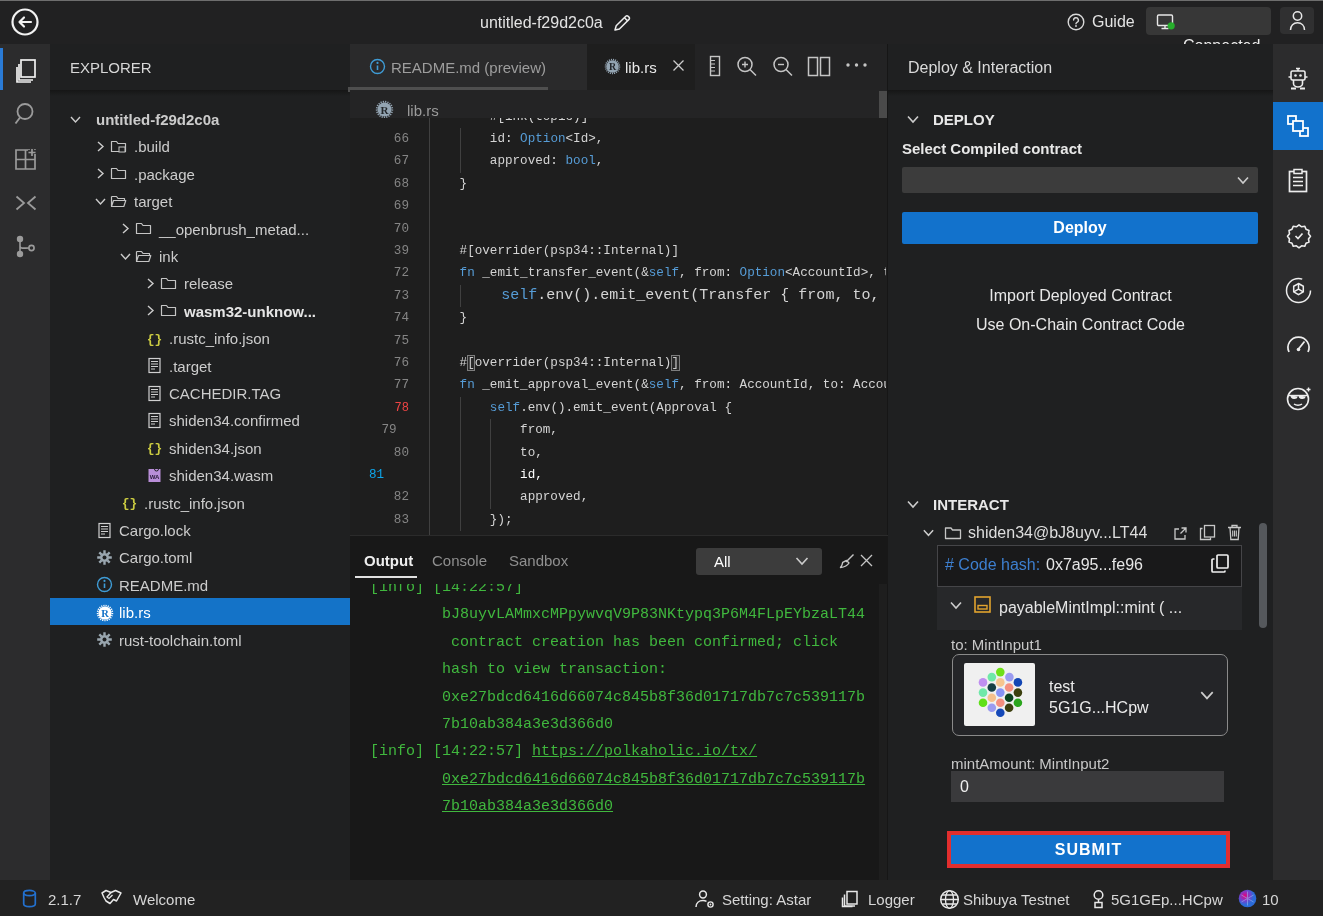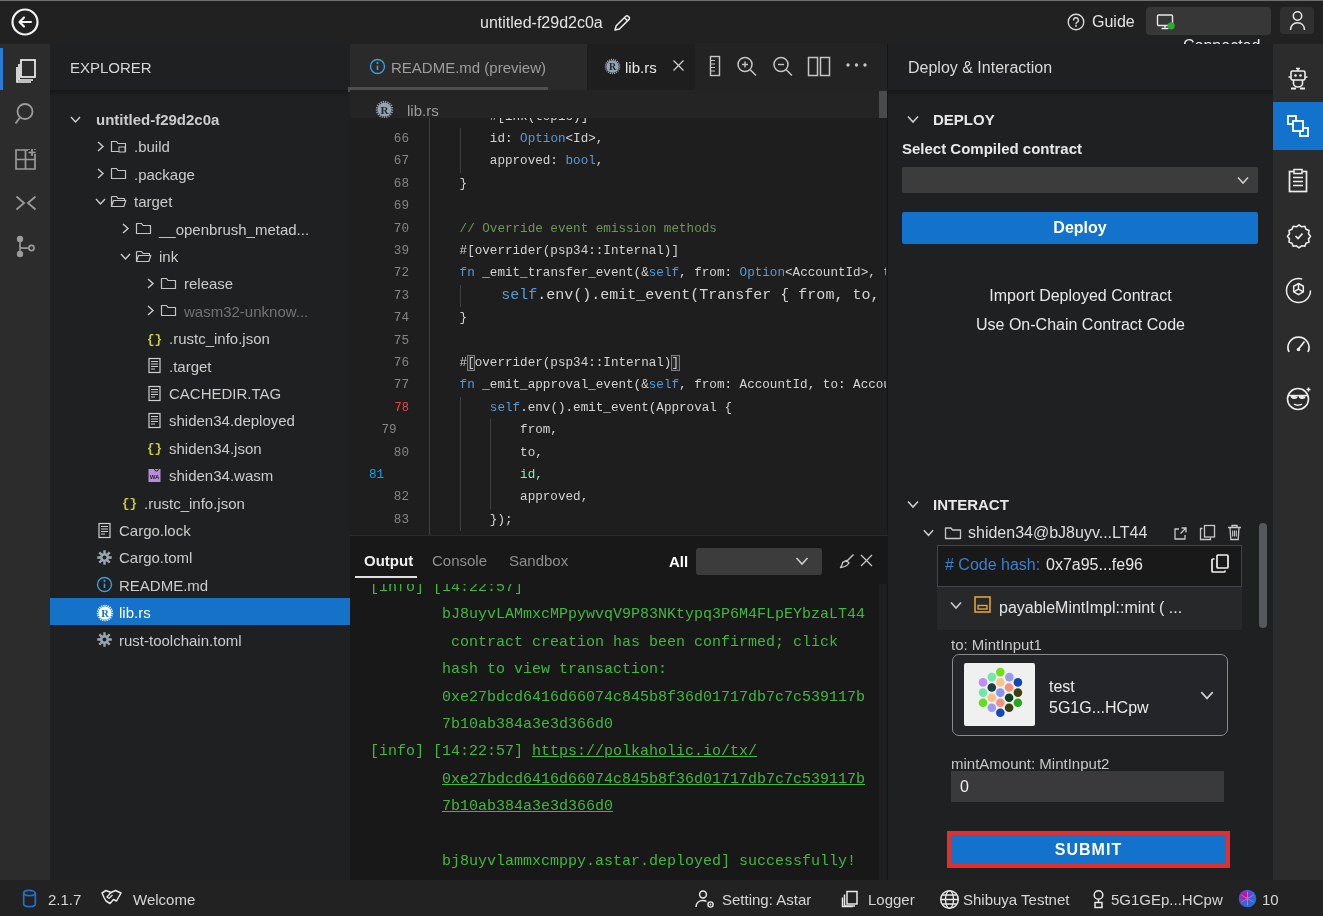--- a/index.html
+++ b/index.html
@@ -154,21 +154,21 @@
       </div>
   <div class="abs" style="left:184px;top:275.4px;font-size:15px;font-weight:normal;color:#cccccc;white-space:nowrap;">release</div>
   <svg class="abs" style="left:144px;top:304.29999999999995px" width="13" height="13" viewBox="0 0 13 13">
         <path d="M4 2 L9 6.5 L4 11" fill="none" stroke="#cccccc" stroke-width="1.4"></path>
       </svg>
   <div class="abs" style="left:160px;top:302.3px;width:17px;height:17px;">
         <svg width="17" height="17" viewBox="0 0 17 17">
           <path d="M1.5 3.5 h5 l1.5 2 h7.5 v8 h-14 Z" fill="none" stroke="#c5c5c5" stroke-width="1.2" stroke-linejoin="round"></path>
         </svg>
       </div>
-  <div class="abs" style="left:184px;top:302.8px;font-size:15px;font-weight:normal;color:#737373;white-space:nowrap;">wasm32-unknow...</div>
+  <div class="abs" style="left:184px;top:302.8px;font-size:15px;font-weight:bold;color:#e5e5e5;white-space:nowrap;">wasm32-unknow...</div>
   <div class="abs" style="left:146px;top:329.7px;width:17px;height:17px;">
         <svg width="17" height="17" viewBox="0 0 17 17">
           <text x="8.5" y="13" font-family="Liberation Mono,monospace" font-size="13" font-weight="bold" fill="#cbcb41" text-anchor="middle">{}</text>
         </svg>
       </div>
   <div class="abs" style="left:169px;top:330.2px;font-size:15px;font-weight:normal;color:#cccccc;white-space:nowrap;">.rustc_info.json</div>
   <div class="abs" style="left:146px;top:357.1px;width:17px;height:17px;">
         <svg width="17" height="17" viewBox="0 0 17 17">
           <rect x="3" y="1.5" width="11" height="14" fill="none" stroke="#d0d0d0" stroke-width="1.2"></rect>
           <path d="M5 4.5 h7 M5 7 h7 M5 9.5 h7 M5 12 h4" stroke="#d0d0d0" stroke-width="1"></path>
@@ -181,21 +181,21 @@
           <path d="M5 4.5 h7 M5 7 h7 M5 9.5 h7 M5 12 h4" stroke="#d0d0d0" stroke-width="1"></path>
         </svg>
       </div>
   <div class="abs" style="left:169px;top:385.0px;font-size:15px;font-weight:normal;color:#cccccc;white-space:nowrap;">CACHEDIR.TAG</div>
   <div class="abs" style="left:146px;top:411.9px;width:17px;height:17px;">
         <svg width="17" height="17" viewBox="0 0 17 17">
           <rect x="3" y="1.5" width="11" height="14" fill="none" stroke="#d0d0d0" stroke-width="1.2"></rect>
           <path d="M5 4.5 h7 M5 7 h7 M5 9.5 h7 M5 12 h4" stroke="#d0d0d0" stroke-width="1"></path>
         </svg>
       </div>
-  <div class="abs" style="left:169px;top:412.4px;font-size:15px;font-weight:normal;color:#cccccc;white-space:nowrap;">shiden34.deployed</div>
+  <div class="abs" style="left:169px;top:412.4px;font-size:15px;font-weight:normal;color:#cccccc;white-space:nowrap;">shiden34.confirmed</div>
   <div class="abs" style="left:146px;top:439.3px;width:17px;height:17px;">
         <svg width="17" height="17" viewBox="0 0 17 17">
           <text x="8.5" y="13" font-family="Liberation Mono,monospace" font-size="13" font-weight="bold" fill="#cbcb41" text-anchor="middle">{}</text>
         </svg>
       </div>
   <div class="abs" style="left:169px;top:439.8px;font-size:15px;font-weight:normal;color:#cccccc;white-space:nowrap;">shiden34.json</div>
   <div class="abs" style="left:146px;top:466.7px;width:17px;height:17px;">
         <svg width="17" height="17" viewBox="0 0 17 17">
           <rect x="2.5" y="2" width="12" height="13" fill="#b98ed8"></rect>
           <path d="M8.5 2 a2 2 0 0 0 4 0" fill="#b98ed8" stroke="#1f2021" stroke-width="1"></path>
@@ -337,21 +337,20 @@
   <div class="abs mono" style="left:0px;top:-12.3px;line-height:22.4px;font-size:12.62px;white-space:pre;"><span style="display:inline-block;width:79.3px;"></span><span style="color:#d4d4d4">&nbsp;&nbsp;&nbsp;&nbsp;&nbsp;&nbsp;&nbsp;&nbsp;#[ink(topic)]</span></div>
   <div class="abs mono" style="right:477px;top:10.0px;width:40px;line-height:22.4px;font-size:12.62px;color:#858585;text-align:right;">66</div>
   <div class="abs mono" style="left:0px;top:10.0px;line-height:22.4px;font-size:12.62px;white-space:pre;"><span style="display:inline-block;width:79.3px;"></span><span style="color:#d4d4d4">&nbsp;&nbsp;&nbsp;&nbsp;&nbsp;&nbsp;&nbsp;&nbsp;id:&nbsp;</span><span style="color:#569cd6">Option</span><span style="color:#d4d4d4">&lt;Id&gt;,</span></div>
   <div class="abs mono" style="right:477px;top:32.4px;width:40px;line-height:22.4px;font-size:12.62px;color:#858585;text-align:right;">67</div>
   <div class="abs mono" style="left:0px;top:32.4px;line-height:22.4px;font-size:12.62px;white-space:pre;"><span style="display:inline-block;width:79.3px;"></span><span style="color:#d4d4d4">&nbsp;&nbsp;&nbsp;&nbsp;&nbsp;&nbsp;&nbsp;&nbsp;approved:&nbsp;</span><span style="color:#569cd6">bool</span><span style="color:#d4d4d4">,</span></div>
   <div class="abs mono" style="right:477px;top:54.8px;width:40px;line-height:22.4px;font-size:12.62px;color:#858585;text-align:right;">68</div>
   <div class="abs mono" style="left:0px;top:54.8px;line-height:22.4px;font-size:12.62px;white-space:pre;"><span style="display:inline-block;width:79.3px;"></span><span style="color:#d4d4d4">&nbsp;&nbsp;&nbsp;&nbsp;}</span></div>
   <div class="abs mono" style="right:477px;top:77.2px;width:40px;line-height:22.4px;font-size:12.62px;color:#858585;text-align:right;">69</div>
   <div class="abs mono" style="left:0px;top:77.2px;line-height:22.4px;font-size:12.62px;white-space:pre;"><span style="display:inline-block;width:79.3px;"></span></div>
   <div class="abs mono" style="right:477px;top:99.7px;width:40px;line-height:22.4px;font-size:12.62px;color:#858585;text-align:right;">70</div>
-  <div class="abs mono" style="left:0px;top:99.7px;line-height:22.4px;font-size:12.62px;white-space:pre;"><span style="display:inline-block;width:79.3px;"></span><span style="color:#6a9955">&nbsp;&nbsp;&nbsp;&nbsp;//&nbsp;Override&nbsp;event&nbsp;emission&nbsp;methods</span></div>
   <div class="abs mono" style="right:477px;top:122.0px;width:40px;line-height:22.4px;font-size:12.62px;color:#858585;text-align:right;">39</div>
   <div class="abs mono" style="left:0px;top:122.0px;line-height:22.4px;font-size:12.62px;white-space:pre;"><span style="display:inline-block;width:79.3px;"></span><span style="color:#d4d4d4">&nbsp;&nbsp;&nbsp;&nbsp;#[overrider(psp34::Internal)]</span></div>
   <div class="abs mono" style="right:477px;top:144.4px;width:40px;line-height:22.4px;font-size:12.62px;color:#858585;text-align:right;">72</div>
   <div class="abs mono" style="left:0px;top:144.4px;line-height:22.4px;font-size:12.62px;white-space:pre;"><span style="display:inline-block;width:79.3px;"></span><span style="color:#d4d4d4">&nbsp;&nbsp;&nbsp;&nbsp;</span><span style="color:#569cd6">fn</span><span style="color:#d4d4d4">&nbsp;_emit_transfer_event(&amp;</span><span style="color:#569cd6">self</span><span style="color:#d4d4d4">,&nbsp;from:&nbsp;</span><span style="color:#569cd6">Option</span><span style="color:#d4d4d4">&lt;AccountId&gt;,&nbsp;to:&nbsp;</span></div>
   <div class="abs mono" style="right:477px;top:166.8px;width:40px;line-height:22.4px;font-size:12.62px;color:#858585;text-align:right;">73</div>
   <div class="abs mono" style="left:0px;top:166.8px;line-height:22.4px;font-size:15px;white-space:pre;"><span style="display:inline-block;width:79.3px;"></span><span style="color:#d4d4d4">&nbsp;&nbsp;&nbsp;&nbsp;&nbsp;&nbsp;&nbsp;&nbsp;</span><span style="color:#569cd6">self</span><span style="color:#d4d4d4">.env().emit_event(Transfer&nbsp;{&nbsp;from,&nbsp;to,&nbsp;id&nbsp;});</span></div>
   <div class="abs mono" style="right:477px;top:189.2px;width:40px;line-height:22.4px;font-size:12.62px;color:#858585;text-align:right;">74</div>
   <div class="abs mono" style="left:0px;top:189.2px;line-height:22.4px;font-size:12.62px;white-space:pre;"><span style="display:inline-block;width:79.3px;"></span><span style="color:#d4d4d4">&nbsp;&nbsp;&nbsp;&nbsp;}</span></div>
   <div class="abs mono" style="right:477px;top:211.7px;width:40px;line-height:22.4px;font-size:12.62px;color:#858585;text-align:right;">75</div>
   <div class="abs mono" style="left:0px;top:211.7px;line-height:22.4px;font-size:12.62px;white-space:pre;"><span style="display:inline-block;width:79.3px;"></span></div>
@@ -359,21 +358,21 @@
   <div class="abs mono" style="left:0px;top:234.0px;line-height:22.4px;font-size:12.62px;white-space:pre;"><span style="display:inline-block;width:79.3px;"></span><span style="color:#d4d4d4">&nbsp;&nbsp;&nbsp;&nbsp;#[overrider(psp34::Internal)]</span></div>
   <div class="abs mono" style="right:477px;top:256.4px;width:40px;line-height:22.4px;font-size:12.62px;color:#858585;text-align:right;">77</div>
   <div class="abs mono" style="left:0px;top:256.4px;line-height:22.4px;font-size:12.62px;white-space:pre;"><span style="display:inline-block;width:79.3px;"></span><span style="color:#d4d4d4">&nbsp;&nbsp;&nbsp;&nbsp;</span><span style="color:#569cd6">fn</span><span style="color:#d4d4d4">&nbsp;_emit_approval_event(&amp;</span><span style="color:#569cd6">self</span><span style="color:#d4d4d4">,&nbsp;from:&nbsp;AccountId,&nbsp;to:&nbsp;AccountId,&nbsp;id:&nbsp;Id)</span></div>
   <div class="abs mono" style="right:477px;top:278.8px;width:40px;line-height:22.4px;font-size:12px;color:#ef4444;text-align:right;">78</div>
   <div class="abs mono" style="left:0px;top:278.8px;line-height:22.4px;font-size:12.62px;white-space:pre;"><span style="display:inline-block;width:79.3px;"></span><span style="color:#d4d4d4">&nbsp;&nbsp;&nbsp;&nbsp;&nbsp;&nbsp;&nbsp;&nbsp;</span><span style="color:#569cd6">self</span><span style="color:#d4d4d4">.env().emit_event(Approval&nbsp;{</span></div>
   <div class="abs mono" style="right:477px;top:301.2px;width:40px;line-height:22.4px;font-size:12.62px;color:#858585;text-align:center;">79</div>
   <div class="abs mono" style="left:0px;top:301.2px;line-height:22.4px;font-size:12.62px;white-space:pre;"><span style="display:inline-block;width:79.3px;"></span><span style="color:#d4d4d4">&nbsp;&nbsp;&nbsp;&nbsp;&nbsp;&nbsp;&nbsp;&nbsp;&nbsp;&nbsp;&nbsp;&nbsp;from,</span></div>
   <div class="abs mono" style="right:477px;top:323.6px;width:40px;line-height:22.4px;font-size:12.62px;color:#858585;text-align:right;">80</div>
   <div class="abs mono" style="left:0px;top:323.6px;line-height:22.4px;font-size:12.62px;white-space:pre;"><span style="display:inline-block;width:79.3px;"></span><span style="color:#d4d4d4">&nbsp;&nbsp;&nbsp;&nbsp;&nbsp;&nbsp;&nbsp;&nbsp;&nbsp;&nbsp;&nbsp;&nbsp;to,</span></div>
   <div class="abs mono" style="right:477px;top:346.0px;width:40px;line-height:22.4px;font-size:12.62px;color:#0ea5e9;text-align:left;">81</div>
-  <div class="abs mono" style="left:0px;top:346.0px;line-height:22.4px;font-size:12.62px;white-space:pre;"><span style="display:inline-block;width:79.3px;"></span><span style="color:#86efac">&nbsp;&nbsp;&nbsp;&nbsp;&nbsp;&nbsp;&nbsp;&nbsp;&nbsp;&nbsp;&nbsp;&nbsp;id,</span></div>
+  <div class="abs mono" style="left:0px;top:346.0px;line-height:22.4px;font-size:12.62px;white-space:pre;"><span style="display:inline-block;width:79.3px;"></span><span style="color:#ffffff">&nbsp;&nbsp;&nbsp;&nbsp;&nbsp;&nbsp;&nbsp;&nbsp;&nbsp;&nbsp;&nbsp;&nbsp;id,</span></div>
   <div class="abs mono" style="right:477px;top:368.4px;width:40px;line-height:22.4px;font-size:12.62px;color:#858585;text-align:right;">82</div>
   <div class="abs mono" style="left:0px;top:368.4px;line-height:22.4px;font-size:12.62px;white-space:pre;"><span style="display:inline-block;width:79.3px;"></span><span style="color:#d4d4d4">&nbsp;&nbsp;&nbsp;&nbsp;&nbsp;&nbsp;&nbsp;&nbsp;&nbsp;&nbsp;&nbsp;&nbsp;approved,</span></div>
   <div class="abs mono" style="right:477px;top:390.8px;width:40px;line-height:22.4px;font-size:12.62px;color:#858585;text-align:right;">83</div>
   <div class="abs mono" style="left:0px;top:390.8px;line-height:22.4px;font-size:12.62px;white-space:pre;"><span style="display:inline-block;width:79.3px;"></span><span style="color:#d4d4d4">&nbsp;&nbsp;&nbsp;&nbsp;&nbsp;&nbsp;&nbsp;&nbsp;});</span></div>
   <div class="abs" style="left:116.7px;top:237.0px;width:8.6px;height:16px;border:1px solid #7d7d7d;background:rgba(120,120,120,0.12);"></div>
   <div class="abs" style="left:321.1px;top:237.0px;width:8.6px;height:16px;border:1px solid #7d7d7d;background:rgba(120,120,120,0.12);"></div>
 </div>
 
   <div class="abs" style="left:879px;top:91px;width:7.5px;height:27px;background:#4a4a4a;"></div>
   <div class="abs" style="left:886.5px;top:44px;width:1.5px;height:836px;background:#161616;"></div>
@@ -382,29 +381,28 @@
   <div id="logwrap" class="abs" style="left:350px;top:535px;width:529px;height:345px;overflow:hidden;">
       <div class="abs mono" style="left:20px;top:43.0px;font-size:15px;line-height:20px;color:#40b83e;white-space:pre;">[info] [14:22:57]</div>
   <div class="abs mono" style="left:92px;top:70.4px;font-size:15px;line-height:20px;color:#40b83e;white-space:pre;">bJ8uyvLAMmxcMPpywvqV9P83NKtypq3P6M4FLpEYbzaLT44</div>
   <div class="abs mono" style="left:92px;top:97.8px;font-size:15px;line-height:20px;color:#40b83e;white-space:pre;"> contract creation has been confirmed; click</div>
   <div class="abs mono" style="left:92px;top:125.2px;font-size:15px;line-height:20px;color:#40b83e;white-space:pre;">hash to view transaction:</div>
   <div class="abs mono" style="left:92px;top:152.6px;font-size:15px;line-height:20px;color:#40b83e;white-space:pre;">0xe27bdcd6416d66074c845b8f36d01717db7c7c539117b</div>
   <div class="abs mono" style="left:92px;top:180.0px;font-size:15px;line-height:20px;color:#40b83e;white-space:pre;">7b10ab384a3e3d366d0</div>
   <div class="abs mono" style="left:20px;top:207.4px;font-size:15px;line-height:20px;color:#40b83e;white-space:pre;">[info] [14:22:57] <span style="text-decoration:underline;">https://polkaholic.io/tx/</span></div>
   <div class="abs mono" style="left:92px;top:234.8px;font-size:15px;line-height:20px;color:#40b83e;white-space:pre;text-decoration:underline;">0xe27bdcd6416d66074c845b8f36d01717db7c7c539117b</div>
   <div class="abs mono" style="left:92px;top:262.2px;font-size:15px;line-height:20px;color:#40b83e;white-space:pre;text-decoration:underline;">7b10ab384a3e3d366d0</div>
-  <div class="abs mono" style="left:92px;top:317.0px;font-size:15px;line-height:20px;color:#40b83e;white-space:pre;">bj8uyvlammxcmppy.astar.deployed] successfully!</div>
     </div>
   <div class="abs" style="left:350px;top:535px;width:538px;height:49px;background:#181818;border-top:1px solid #2b2b2b;"></div>
   <div class="abs" style="left:364px;top:552px;font-size:15px;font-weight:bold;color:#eeeeee;">Output</div>
   <div class="abs" style="left:355px;top:575.5px;width:62px;height:2px;background:#e0e0e0;"></div>
   <div class="abs" style="left:432px;top:552px;font-size:15px;color:#8f8f8f;">Console</div>
   <div class="abs" style="left:509px;top:552px;font-size:15px;color:#8f8f8f;">Sandbox</div>
   <div class="abs" style="left:696px;top:548px;width:126px;height:27px;background:#3c3c3c;border-radius:3px;"></div>
-  <div class="abs" style="left:669px;top:553px;font-size:15px;font-weight:bold;color:#ffffff;">All</div>
+  <div class="abs" style="left:714px;top:553px;font-size:15px;font-weight:normal;color:#ffffff;">All</div>
   <div class="abs" style="left:795px;top:556px;width:14px;height:10px;">
     <svg width="14" height="10" viewBox="0 0 14 10">
         <path d="M1.5 2 L7 8 L12.5 2" fill="none" stroke="#cccccc" stroke-width="1.6"></path>
       </svg>
   </div>
   <div class="abs" id="icoBroom" style="left:838px;top:552px;">
       <svg width="18" height="18" viewBox="0 0 18 18">
 <path d="M15.5 2.5 L8 10" stroke="#c5c5c5" stroke-width="1.5"></path>
 <path d="M8.5 8.5 l2.5 2.5 c-1.5 2.5 -4.5 4 -8.5 4.5 c1.5-2 2-3.5 2.2-5.2 Z" fill="none" stroke="#c5c5c5" stroke-width="1.4" stroke-linejoin="round"></path>
 </svg>

